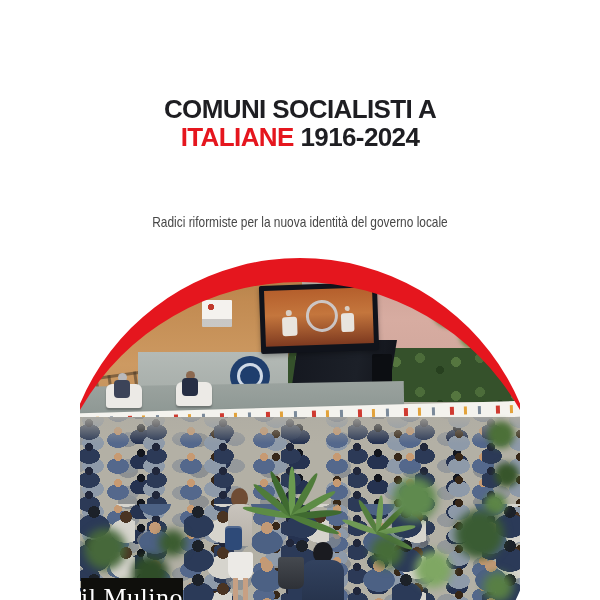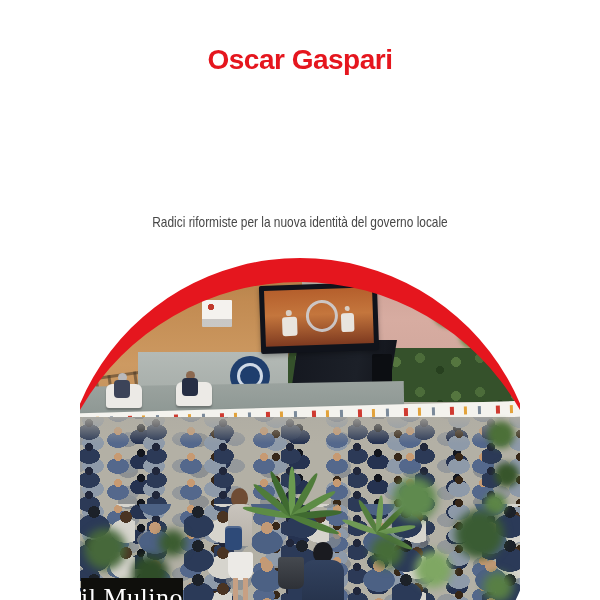--- a/index.html
+++ b/index.html
@@ -161,23 +161,27 @@
   
   .publisher{position:absolute;left:81px;top:561px;width:102px;height:39px;background:#0f0f0c;
     display:flex;align-items:center;justify-content:center;z-index:20;margin-top:17px;}
   .publisher span{color:#fff;font-family:"Liberation Serif",serif;font-size:26px;letter-spacing:.5px;}
 </style>
 </head>
 <body>
 
 <div class="cover">
 
-  <div class="author">Oscar Gaspari</div>
 
   <div class="title">
+    <div>COMUNI SOCIALISTI A</div>
+    <div>
+      <span class="red">ITALIANE</span>
+      <span>1916-2024</span>
+    </div>
   </div>
 
   <div class="subtitle">Radici riformiste per la nuova identità del governo locale</div>
 
   <div class="photo">
 
     <div class="bldg-left"></div>
     <div class="win" style="left:28px;top:10px;"></div>
     <div class="win" style="left:64px;top:6px;"></div>
     <div class="rail1"></div>

